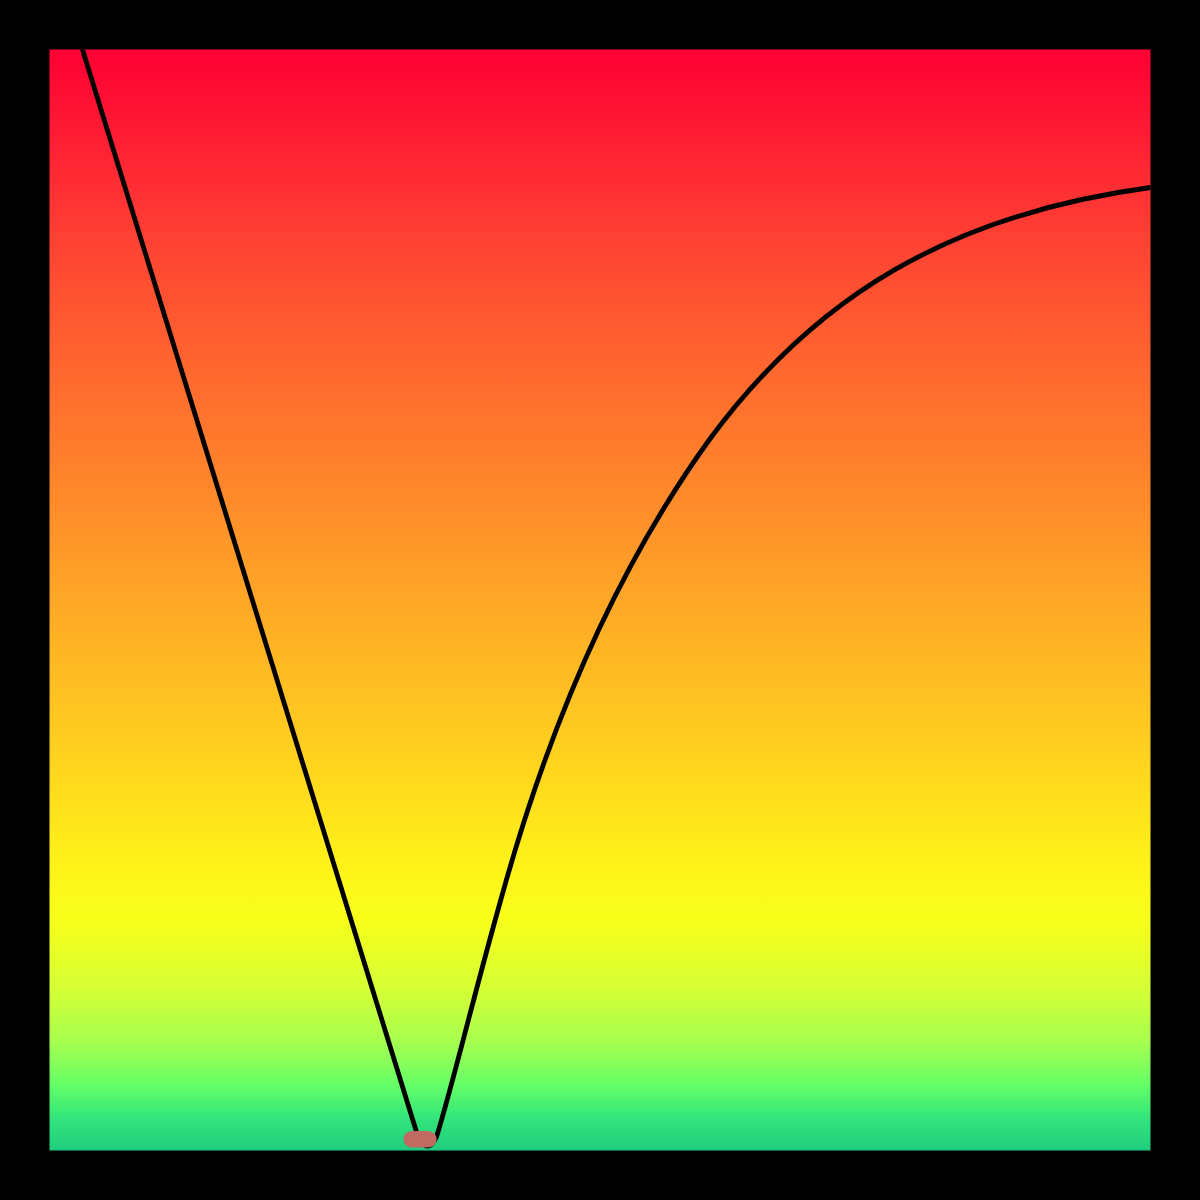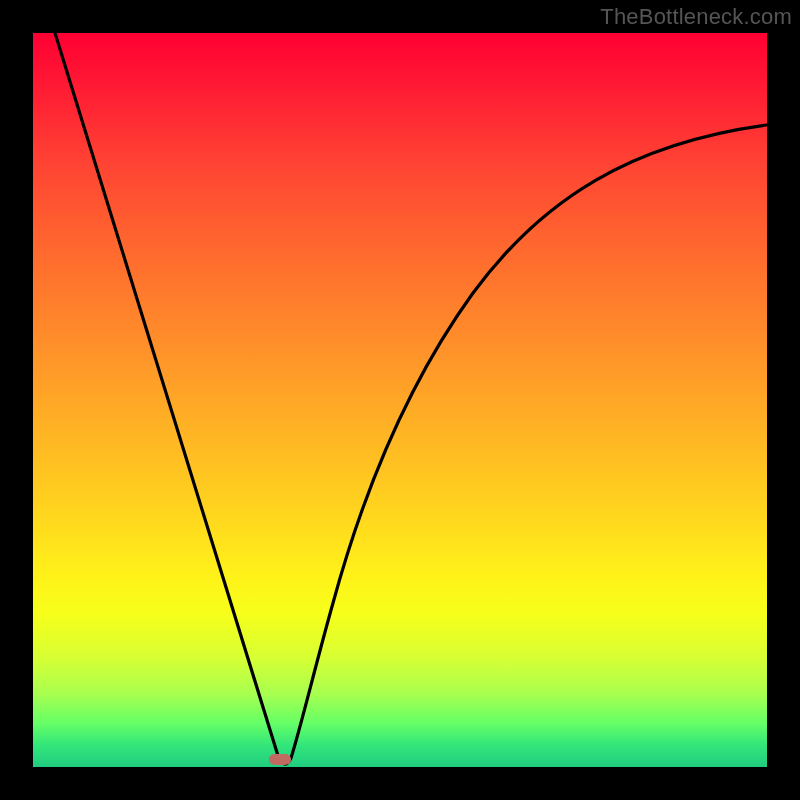--- a/index.html
+++ b/index.html
@@ -79,14 +79,13 @@
                L 246 726
                C 251 733, 254 733, 258 725
                C 268 693, 282 634, 300 570
                C 330 460, 375 350, 440 260
                C 510 165, 600 110, 734 92" fill="none" stroke="#000" stroke-width="3.2" stroke-linecap="round"></path>
     </svg>
 
     <div class="minmarker" style="left:236px; top:721px;"></div>
   </div>
 
-  <div class="watermark">TheBottleneck.com</div>
 </div>
 
 </body></html>

